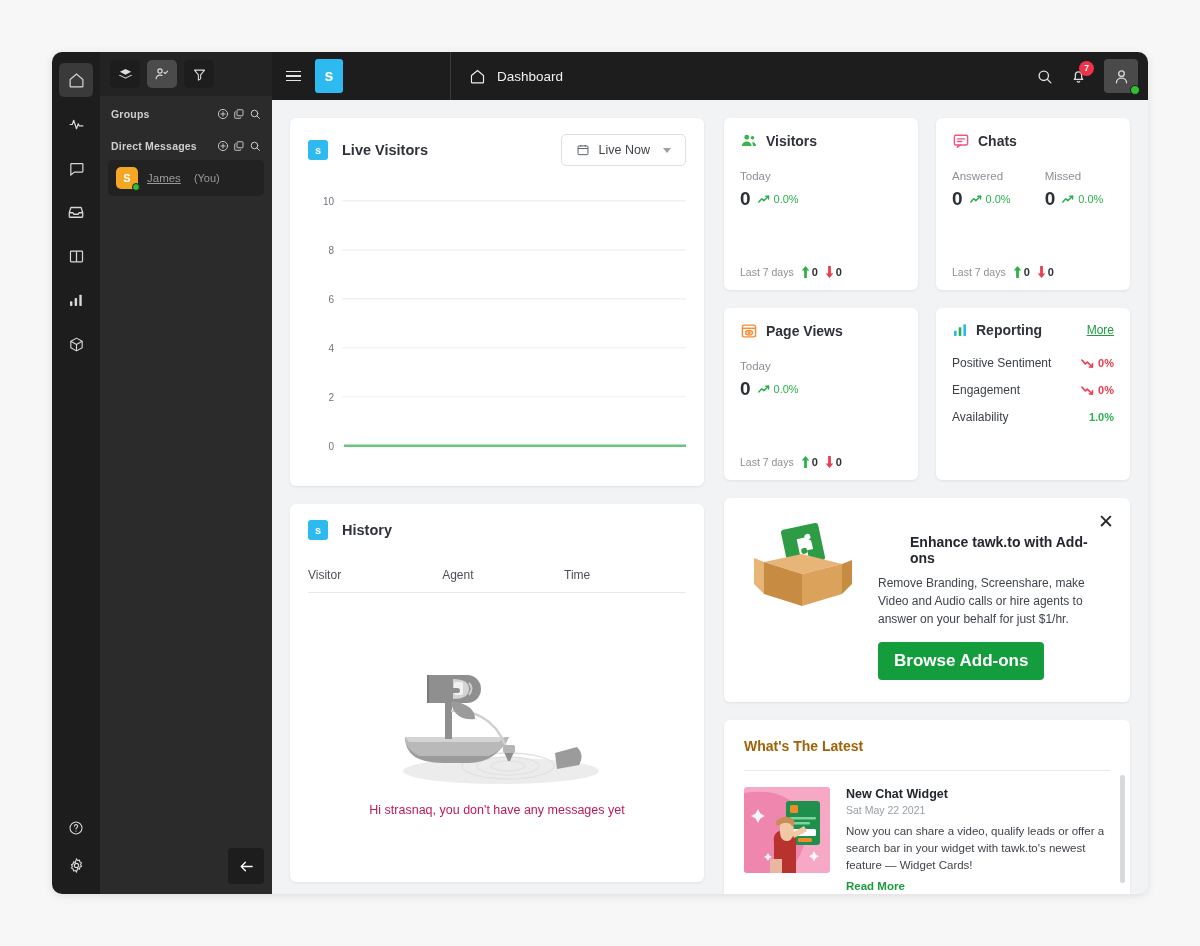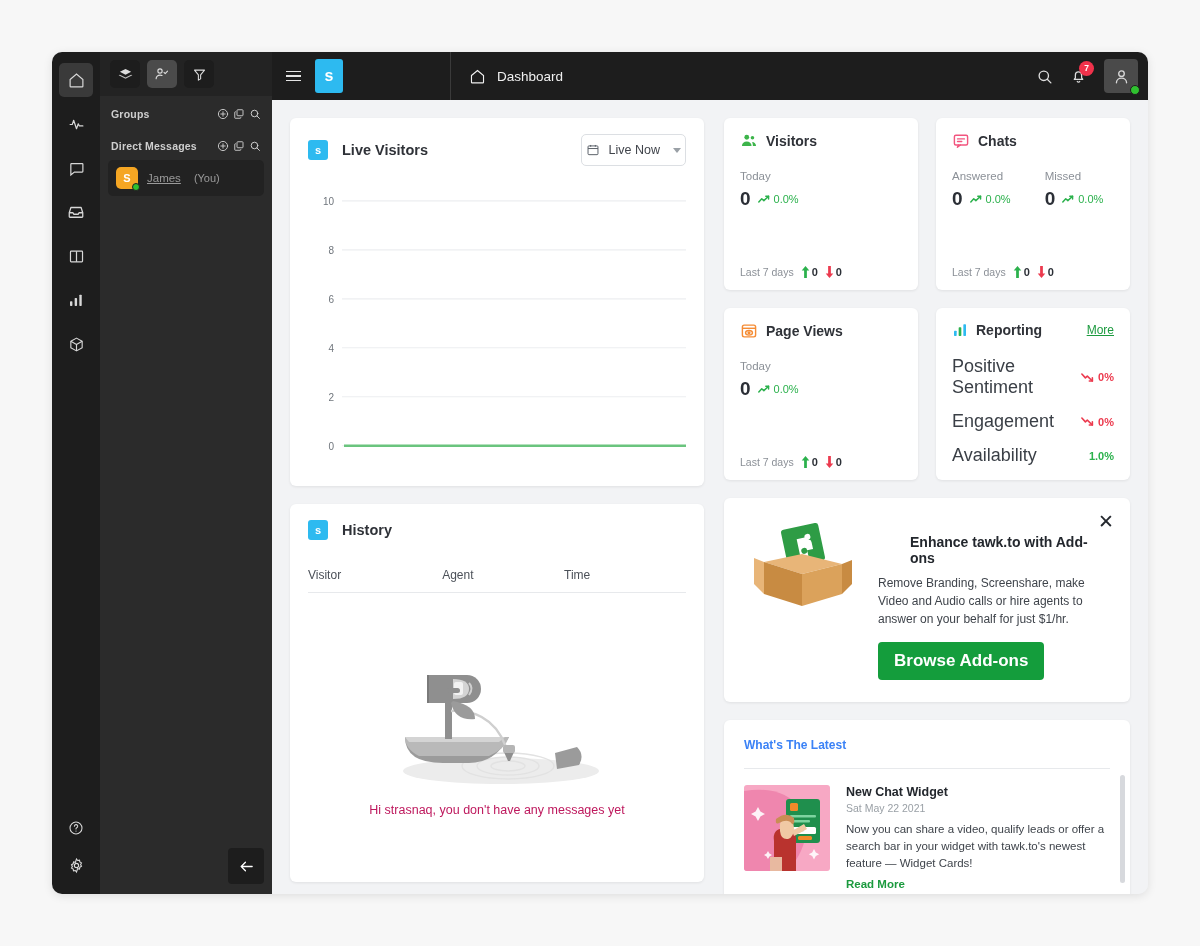--- a/index.html
+++ b/index.html
@@ -127,21 +127,21 @@
   
   .lv { padding: 16px 18px 18px; height: 368px; display: flex; flex-direction: column; }
   .lv-head { display: flex; align-items: center; justify-content: space-between; }
   .lv-title { display: flex; align-items: center; gap: 14px; }
   .badge-sq {
     width: 20px; height: 20px; border-radius: 3px; background: #2dbaf0; color: #fff;
     font-size: 11px; font-weight: 700; display: flex; align-items: center; justify-content: center;
   }
   .card-title { font-size: 14.5px; color: #2f3238; font-weight: 600; }
   .dd {
-    border: 1px solid #dcdfe3; border-radius: 5px; padding: 8px 4px;
+    border: 1px solid #dcdfe3; border-radius: 5px; padding: 8px 14px;
     display: flex; align-items: center; gap: 9px; font-size: 12.5px; color: #40444b;
     cursor: pointer; background: #fff;
   }
   .chev { width: 0; height: 0; border-left: 4.5px solid transparent; border-right: 4.5px solid transparent; border-top: 5px solid #9aa0a6; margin-left: 4px; }
   .chart-wrap { flex: 1; position: relative; margin-top: 26px; }
   .chart-wrap svg { width: 100%; height: 100%; display: block; }
 
   
   .stat { padding: 14px 16px 12px; display: flex; flex-direction: column; height: 172px; }
   .stat-head { display: flex; align-items: center; gap: 8px; }
@@ -153,21 +153,21 @@
   .metric-delta { font-size: 11px; color: #2bb14c; display: flex; align-items: center; gap: 3px; }
   .stat-foot { margin-top: auto; display: flex; align-items: center; gap: 7px; font-size: 10.5px; color: #8b9097; }
   .updown { display: flex; align-items: center; gap: 2px; font-size: 11px; font-weight: 700; color: #2b2f36; }
 
   
   .rep { padding: 14px 16px 12px; height: 172px; display: flex; flex-direction: column; }
   .rep-head { display: flex; align-items: center; justify-content: space-between; }
   .more-link { font-size: 12px; color: #1b9a3e; text-decoration: underline; cursor: pointer; }
   .rep-rows { margin-top: 18px; display: flex; flex-direction: column; gap: 13px; }
   .rep-row { display: flex; align-items: center; justify-content: space-between; }
-  .rep-name { font-size: 18px; color: #3a3f46; }
+  .rep-name { font-size: 12px; color: #3a3f46; }
   .rep-val { font-size: 11px; font-weight: 600; display: flex; align-items: center; gap: 3px; }
   .rep-val.down { color: #ec3a4e; }
   .rep-val.up { color: #2bb14c; }
 
   
   .hist { padding: 16px 18px 10px; height: 378px; display: flex; flex-direction: column; }
   .hist-head { display: flex; align-items: center; gap: 14px; }
   .hist-cols {
     display: grid; grid-template-columns: 1.1fr 1fr 1fr;
     font-size: 12px; color: #4b5058; padding: 0 0 10px 0; margin-top: 28px;
@@ -183,21 +183,21 @@
   .promo-title { font-size: 14px; font-weight: 700; color: #23272d; margin-left: 32px; }
   .promo-text { font-size: 12px; color: #3f444b; line-height: 1.5; margin-top: 8px; max-width: 290px; }
   .btn-green {
     margin-top: 14px; display: inline-block; background: #149d3c; color: #fff;
     font-size: 17px; font-weight: 700; padding: 9px 16px; border-radius: 4px;
     border: none; cursor: pointer; font-family: inherit;
   }
 
   
   .latest { padding: 18px 20px 0; position: relative; overflow: hidden; height: 182px; }
-  .latest-title { font-size: 12px; font-weight: 600; color: #3b82f6; }
+  .latest-title { font-size: 14px; font-weight: 600; color: #a16207; }
   .latest-div { border-bottom: 1px solid #e7e9ec; margin-top: 16px; }
   .news { display: flex; gap: 16px; padding-top: 16px; }
   .news-thumb { width: 86px; height: 86px; border-radius: 3px; flex: none; overflow: hidden; }
   .news-body { flex: 1; min-width: 0; }
   .news-h { font-size: 12.5px; font-weight: 700; color: #23272d; }
   .news-date { font-size: 10.5px; color: #9aa0a6; margin-top: 3px; }
   .news-p { font-size: 11.5px; color: #3f444b; line-height: 1.48; margin-top: 7px; }
   .news-more { font-size: 11.5px; color: #1b9a3e; font-weight: 600; margin-top: 6px; display: inline-block; cursor: pointer; }
   .scrollbar {
     position: absolute; right: 5px; top: 55px; width: 5px; height: 108px;

